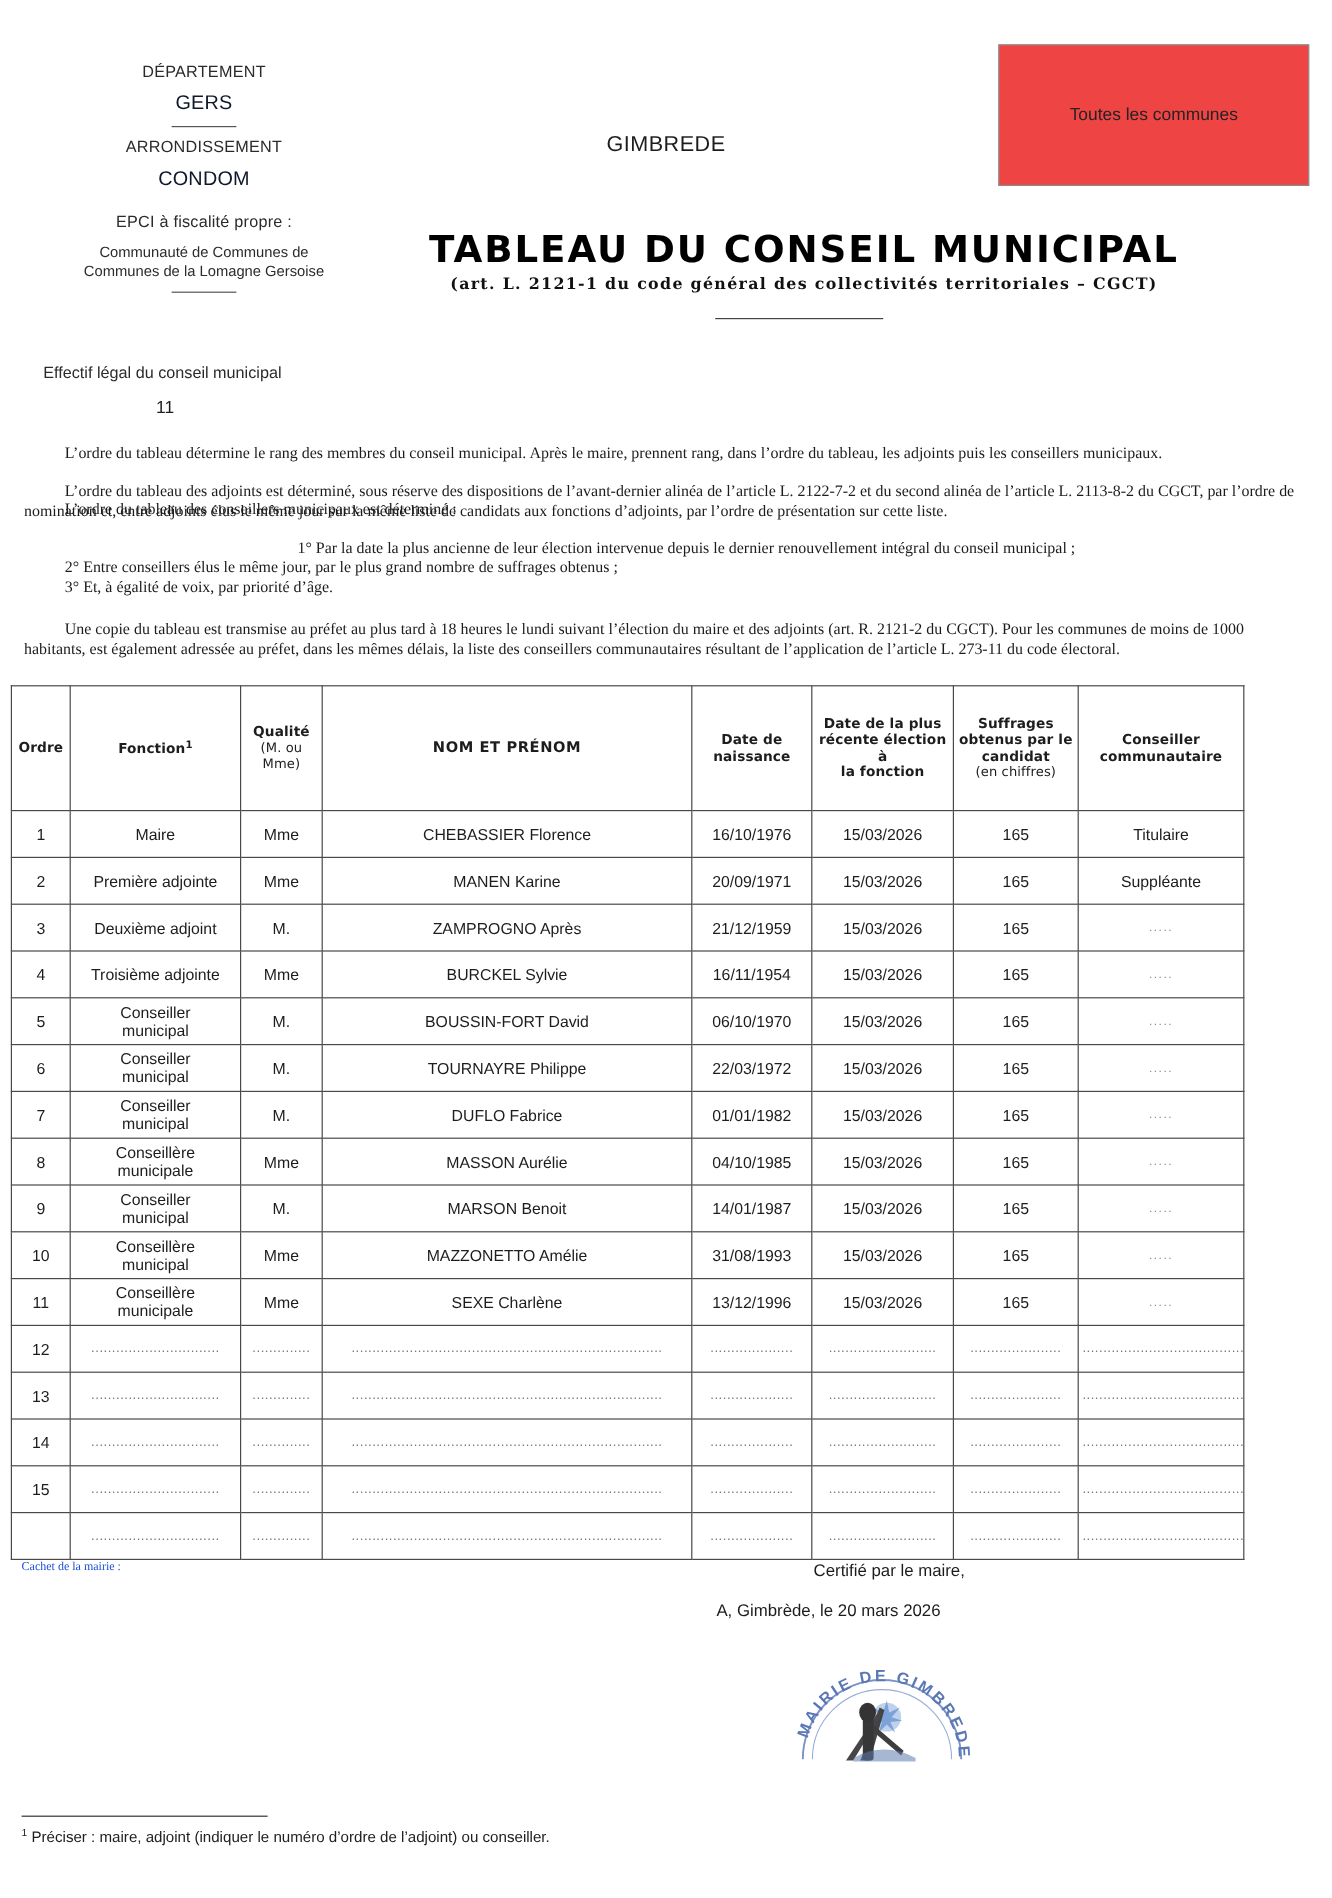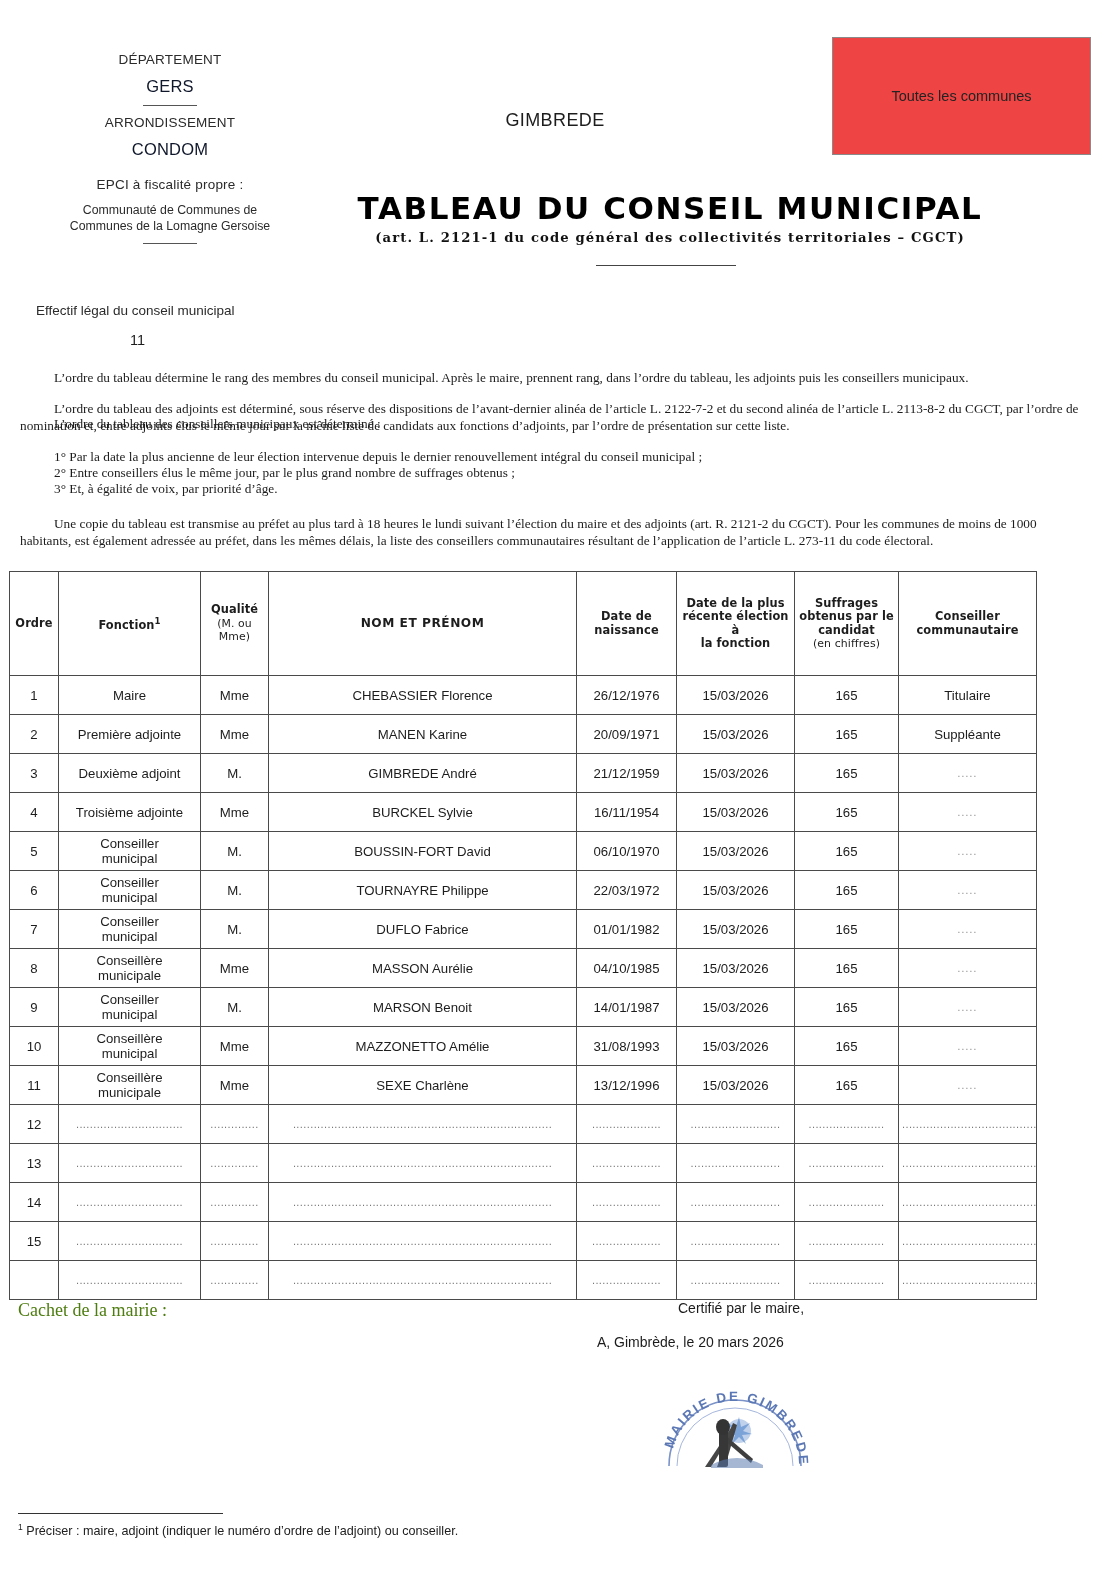--- a/index.html
+++ b/index.html
@@ -134,21 +134,21 @@
     font-family: "Liberation Serif", serif;
     font-size: 13.3px;
     line-height: 16.5px;
     color: #1c1c1c;
   }
   .legal p { margin: 0; }
   .legal .indent { text-indent: 34px; }
   #legal-1 { top: 370px; }
   #legal-2 { top: 401px; }
   #legal-3 { top: 416px; }
-  #legal-4 { top: 449px; }
+  #legal-4 { top: 449px; text-align: center; }
   #legal-5 { top: 465px; }
   #legal-6 { top: 481px; }
   #legal-7 { top: 516px; }
 
   
   .tbl {
     position: absolute;
     left: 9px; top: 571px;
     width: 1027px;
     border-collapse: collapse;
@@ -198,22 +198,22 @@
   col.c-naiss { width: 100px; }
   col.c-elec { width: 118px; }
   col.c-suff { width: 104px; }
   col.c-cons { width: 138px; }
 
   
   .cachet {
     position: absolute;
     left: 18px; top: 1300px;
     font-family: "Liberation Serif", serif;
-    font-size: 18px;
-    color: #4d7c0f;
+    font-size: 10px;
+    color: #1d4ed8;
   }
   .certifie {
     position: absolute;
     left: 678px; top: 1300px;
     font-size: 14px;
     color: #1c1c1c;
   }
   .lieu-date {
     position: absolute;
     left: 597px; top: 1334px;
@@ -340,40 +340,40 @@
         <div>communautaire</div>
       </th>
     </tr>
   </thead>
   <tbody id="tbody">
       <tr>
         <td>1</td>
         <td class="fn">Maire</td>
         <td>Mme</td>
         <td>CHEBASSIER Florence</td>
-        <td>26/12/1976</td>
+        <td>16/10/1976</td>
         <td>15/03/2026</td>
         <td>165</td>
         <td class="">Titulaire</td>
       </tr>
       <tr>
         <td>2</td>
         <td class="fn">Première adjointe</td>
         <td>Mme</td>
         <td>MANEN Karine</td>
         <td>20/09/1971</td>
         <td>15/03/2026</td>
         <td>165</td>
         <td class="">Suppléante</td>
       </tr>
       <tr>
         <td>3</td>
         <td class="fn">Deuxième adjoint</td>
         <td>M.</td>
-        <td>GIMBREDE André</td>
+        <td>ZAMPROGNO Après</td>
         <td>21/12/1959</td>
         <td>15/03/2026</td>
         <td>165</td>
         <td class="minidots">.....</td>
       </tr>
       <tr>
         <td>4</td>
         <td class="fn">Troisième adjointe</td>
         <td>Mme</td>
         <td>BURCKEL Sylvie</td>

